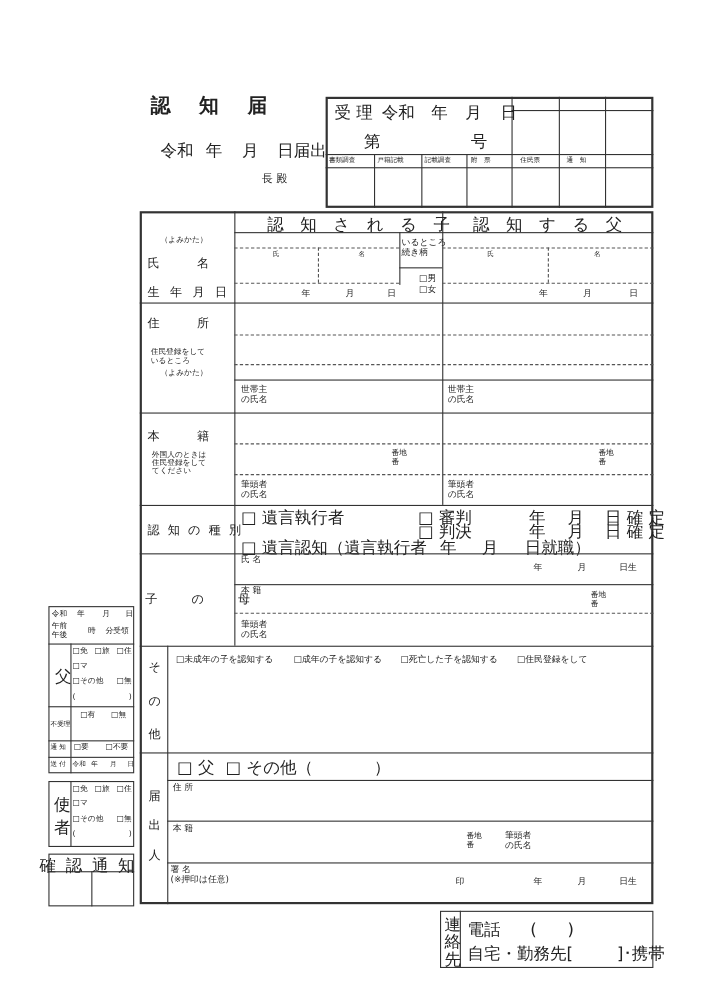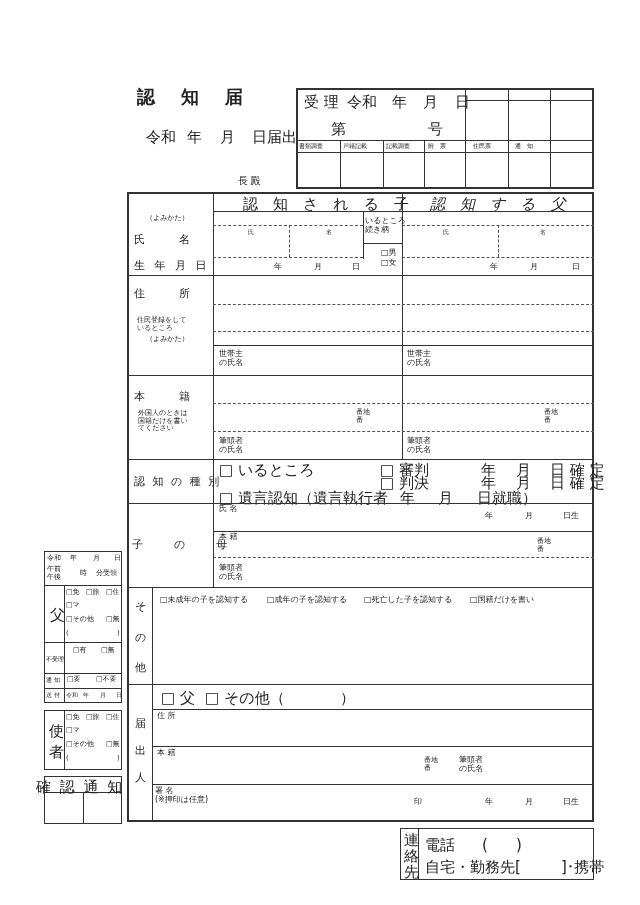--- a/index.html
+++ b/index.html
@@ -17,21 +17,21 @@
   .two { line-height:1.1; white-space:pre; }
 </style>
 </head>
 <body>
 
 <div class="t s18" style="left:137px;top:88px;">認知届</div>
 <div class="t s9" style="left:146px;top:130px;">令和</div>
 <div class="t s9" style="left:187px;top:130px;">年</div>
 <div class="t s9" style="left:220px;top:130px;">月</div>
 <div class="t s9" style="left:252px;top:130px;">日届出</div>
-<div class="t s10" style="left:238px;top:176px;font-family:Liberation Serif, serif;">長 殿</div>
+<div class="t s10" style="left:238px;top:158px;">長 殿</div>
 
 <div class="b thick" style="left:296px;top:88px;width:298px;height:101px;border-width:1.5px;"></div>
 <div class="vl" style="left:465px;top:88px;height:101px;"></div>
 <div class="vl" style="left:508px;top:88px;height:101px;"></div>
 <div class="vl" style="left:550px;top:88px;height:101px;"></div>
 <div class="hl" style="left:465px;top:100px;width:129px;"></div>
 <div class="hl" style="left:296px;top:140px;width:298px;"></div>
 <div class="hl" style="left:296px;top:152px;width:298px;"></div>
 <div class="vl" style="left:340px;top:140px;height:49px;"></div>
 <div class="vl" style="left:383px;top:140px;height:49px;"></div>
@@ -51,21 +51,21 @@
 <div class="t s6" style="left:515px;top:143px;">通　知</div>
 
 <div class="b" style="left:127px;top:192px;width:467px;height:630px;border-width:2px;"></div>
 
 <div class="vl" style="left:213px;top:192px;height:395px;"></div>
 
 <div class="vl" style="left:402px;top:192px;height:267px;"></div>
 
 <div class="hl" style="left:213px;top:211px;width:381px;"></div>
 <div class="t s9" style="left:243px;top:197px;">認　知　さ　れ　る　子</div>
-<div class="t s9" style="left:430px;top:197px;font-style:italic;">認　知　す　る　父</div>
+<div class="t s9" style="left:430px;top:197px;">認　知　す　る　父</div>
 
 <div class="t s7" style="left:146px;top:215px;">（よみかた）</div>
 <div class="t s11" style="left:134px;top:234px;letter-spacing:4px;">氏　　名</div>
 <div class="hd" style="left:213px;top:225px;width:150px;"></div>
 <div class="hd" style="left:402px;top:225px;width:192px;"></div>
 <div class="vl" style="left:363px;top:211px;height:48px;"></div>
 <div class="hl" style="left:363px;top:243px;width:39px;"></div>
 <div class="vd" style="left:289px;top:225px;height:32px;"></div>
 <div class="vd" style="left:498px;top:225px;height:32px;"></div>
 <div class="t s6" style="left:248px;top:229px;">氏</div>
@@ -96,36 +96,36 @@
 <div class="hd" style="left:213px;top:331px;width:381px;"></div>
 <div class="hl" style="left:213px;top:345px;width:381px;"></div>
 <div class="t s8 two" style="left:219px;top:350px;">世帯主
 の氏名</div>
 <div class="t s8 two" style="left:407px;top:350px;">世帯主
 の氏名</div>
 <div class="hl" style="left:127px;top:375px;width:467px;"></div>
 
 <div class="t s11" style="left:134px;top:391px;letter-spacing:4px;">本　　籍</div>
 <div class="t s7 two" style="left:138px;top:410px;">外国人のときは
-国籍だけを書い
+住民登録をして
 てください</div>
 <div class="hd" style="left:213px;top:403px;width:381px;"></div>
 <div class="t s7 two" style="left:356px;top:409px;">番地
 番</div>
 <div class="t s7 two" style="left:544px;top:409px;">番地
 番</div>
 <div class="hd" style="left:213px;top:431px;width:381px;"></div>
 <div class="t s8 two" style="left:219px;top:437px;">筆頭者
 の氏名</div>
 <div class="t s8 two" style="left:407px;top:437px;">筆頭者
 の氏名</div>
 <div class="hl" style="left:127px;top:459px;width:467px;"></div>
 
 <div class="t s11" style="left:134px;top:476px;letter-spacing:2px;">認 知 の 種 別</div>
-<div class="t s9" style="left:219px;top:463px;">□ いるところ</div>
+<div class="t s9" style="left:219px;top:463px;">□ 遺言執行者</div>
 <div class="t s9" style="left:380px;top:463px;">□ 審判</div>
 <div class="t s9" style="left:380px;top:476px;">□ 判決</div>
 <div class="t s9" style="left:481px;top:463px;">年</div>
 <div class="t s9" style="left:516px;top:463px;">月</div>
 <div class="t s9" style="left:550px;top:463px;">日 確 定</div>
 <div class="t s9" style="left:481px;top:476px;">年</div>
 <div class="t s9" style="left:516px;top:476px;">月</div>
 <div class="t s9" style="left:550px;top:476px;">日 確 定</div>
 <div class="t s9" style="left:219px;top:491px;">□ 遺言認知（遺言執行者</div>
 <div class="t s9" style="left:400px;top:491px;">年</div>
@@ -147,21 +147,21 @@
 の氏名</div>
 <div class="hl" style="left:127px;top:587px;width:467px;"></div>
 
 <div class="vl" style="left:152px;top:587px;height:235px;"></div>
 <div class="t s11" style="left:135px;top:601px;">そ</div>
 <div class="t s11" style="left:135px;top:632px;">の</div>
 <div class="t s11" style="left:135px;top:662px;">他</div>
 <div class="t s8" style="left:160px;top:596px;">□未成年の子を認知する</div>
 <div class="t s8" style="left:267px;top:596px;">□成年の子を認知する</div>
 <div class="t s8" style="left:364px;top:596px;">□死亡した子を認知する</div>
-<div class="t s8" style="left:470px;top:596px;">□国籍だけを書い</div>
+<div class="t s8" style="left:470px;top:596px;">□住民登録をして</div>
 <div class="hl" style="left:127px;top:684px;width:467px;"></div>
 
 <div class="t s11" style="left:135px;top:718px;">届</div>
 <div class="t s11" style="left:135px;top:745px;">出</div>
 <div class="t s11" style="left:135px;top:772px;">人</div>
 <div class="t s9" style="left:161px;top:691px;">□ 父</div>
 <div class="t s9" style="left:205px;top:691px;">□ その他（</div>
 <div class="t s9" style="left:340px;top:691px;">）</div>
 <div class="hl" style="left:152px;top:709px;width:442px;"></div>
 <div class="t s8" style="left:157px;top:712px;">住 所</div>

